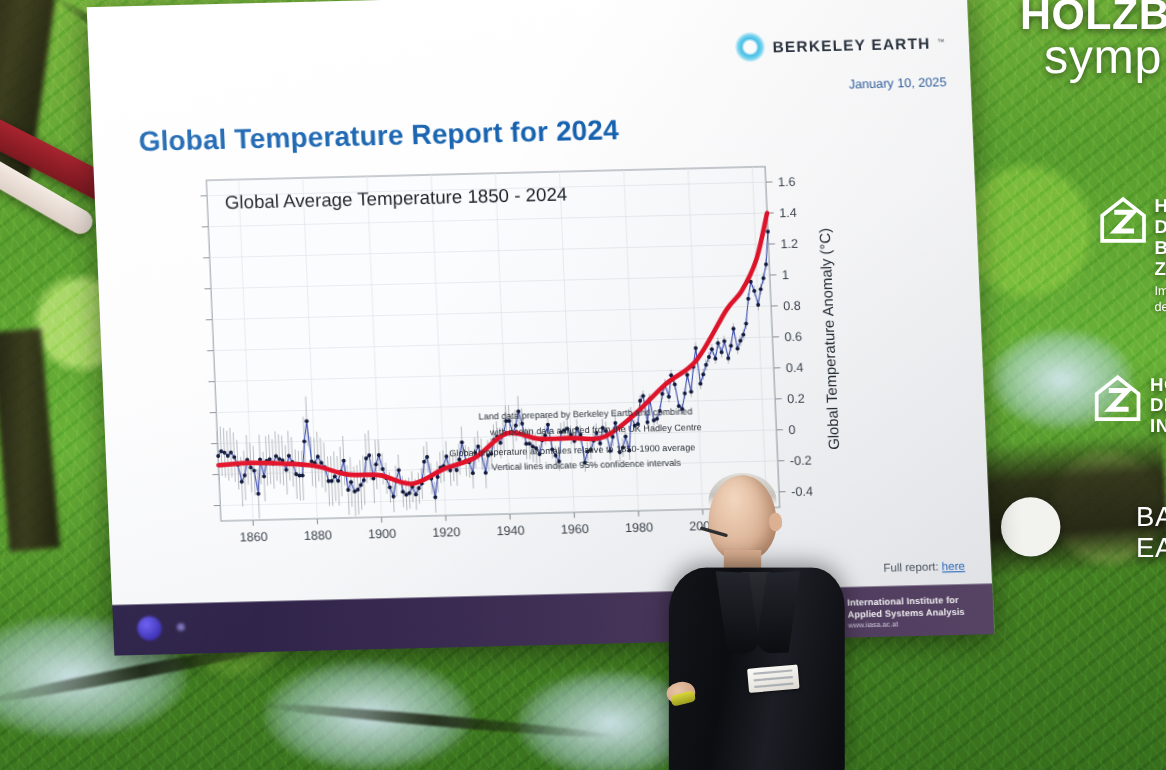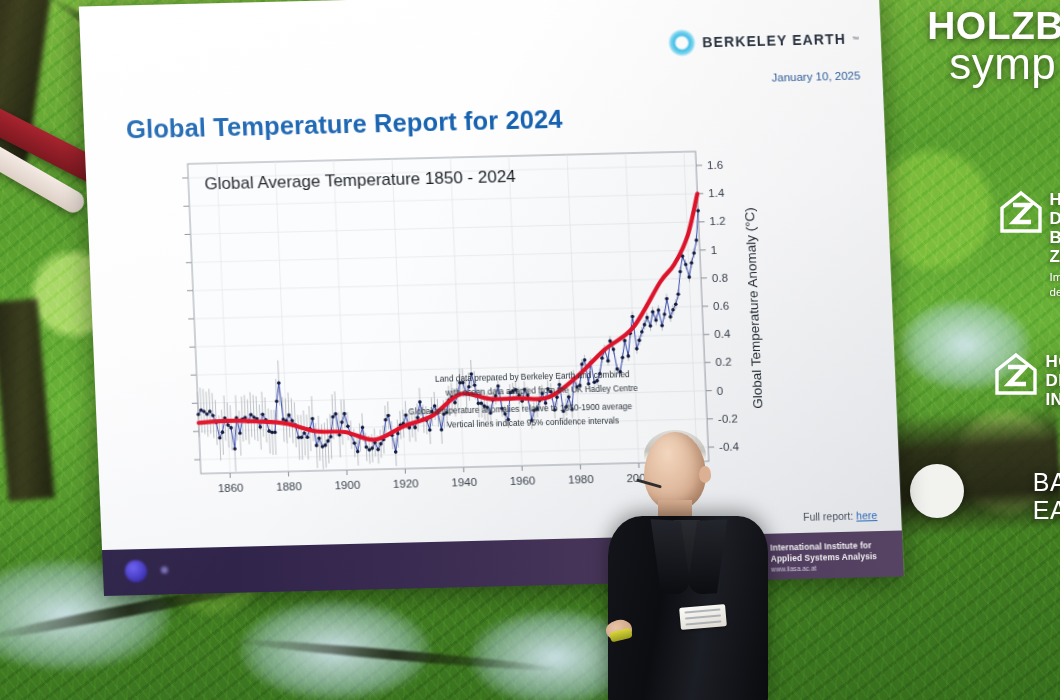--- a/index.html
+++ b/index.html
@@ -62,21 +62,21 @@
   }
   .bar-white {
     position: absolute; left: -22px; top: 168px;
     width: 112px; height: 22px;
     background: linear-gradient(180deg, #f4ebe4, #ddcfc6);
     transform: rotate(30deg); border-radius: 11px;
     box-shadow: 0 3px 9px rgba(0,0,0,.4); filter: blur(.4px);
   }
 
   
-  .sponsor-panel { position: absolute; right: 0; top: 0; width: 200px; height: 556px; margin-top: 12px; }
+  .sponsor-panel { position: absolute; right: 0; top: 0; width: 200px; height: 556px; }
   .sp-band-dark {
     position: absolute; left: -10px; right: 0; top: 400px; height: 120px;
     background: linear-gradient(180deg, rgba(38,32,20,.0), rgba(38,32,20,.85) 30%, rgba(30,26,16,.9) 70%, rgba(40,34,22,.1));
     transform: rotate(-4deg); filter: blur(2px);
   }
   .sp-title {
     position: absolute; right: -4px; top: -4px;
     color: #ffffff; font-weight: 700; letter-spacing: .5px;
     text-shadow: 0 2px 7px rgba(0,0,0,.55); line-height: .92;
     text-align: left;

